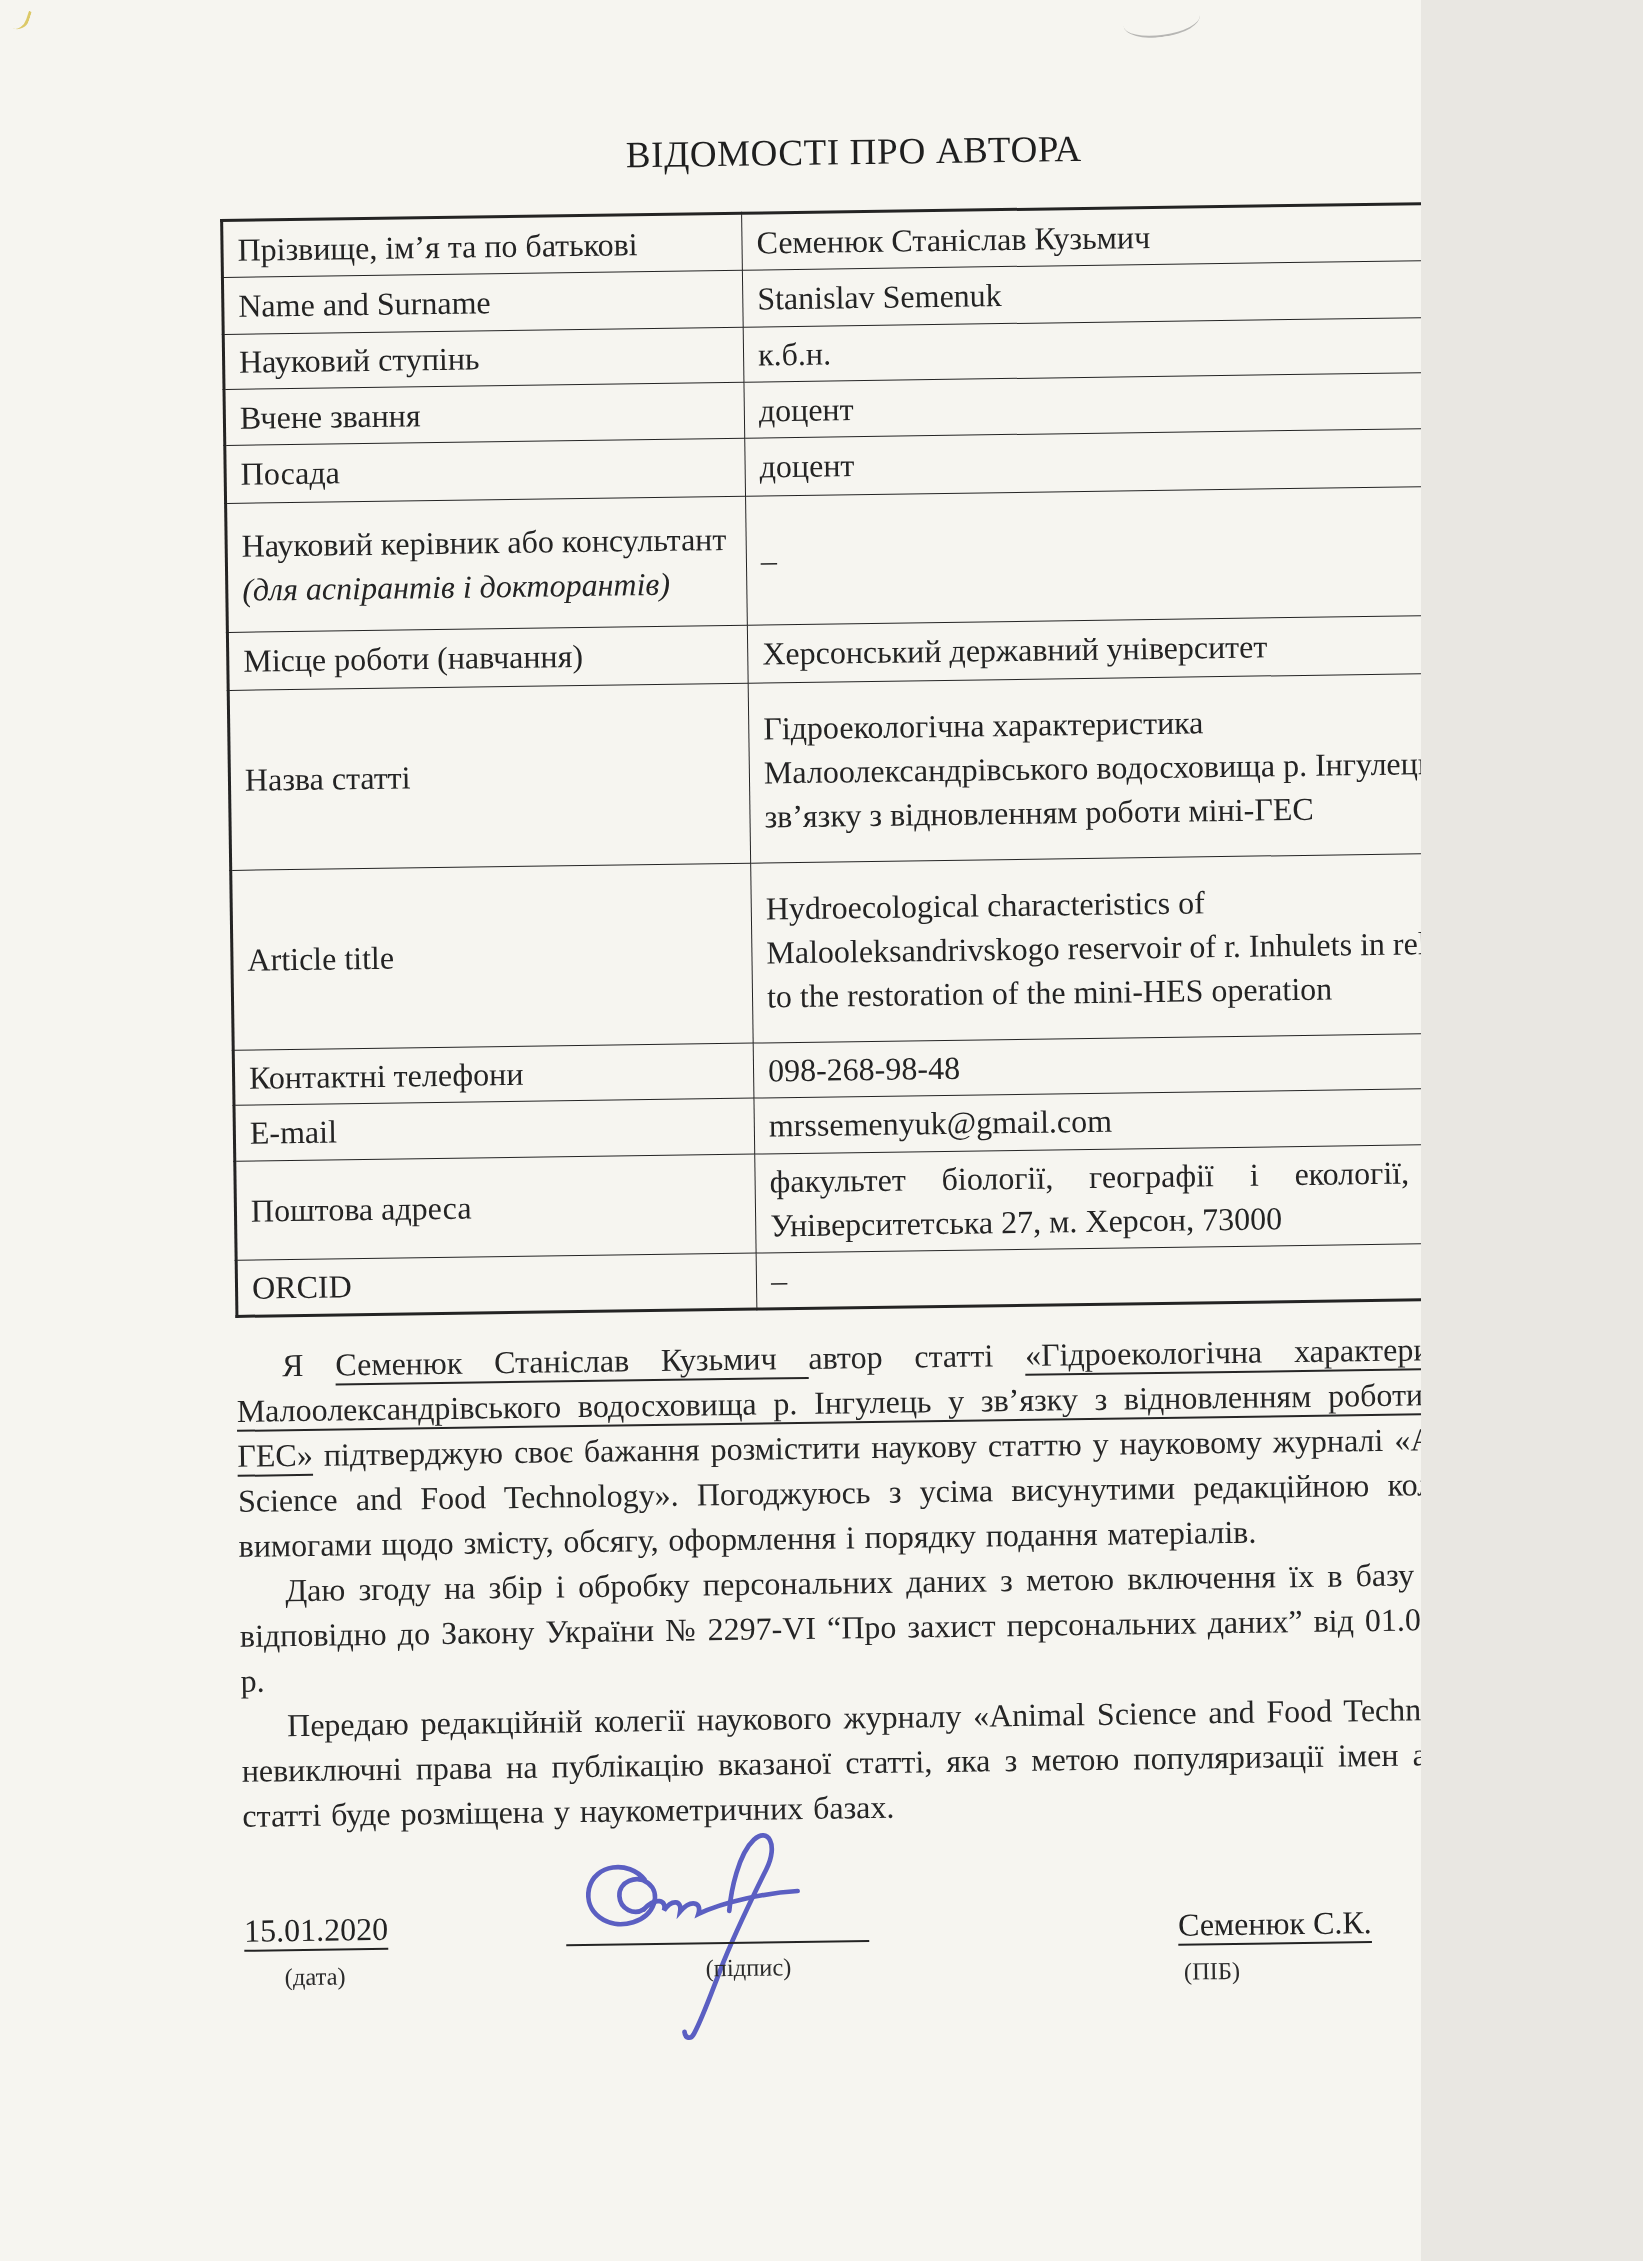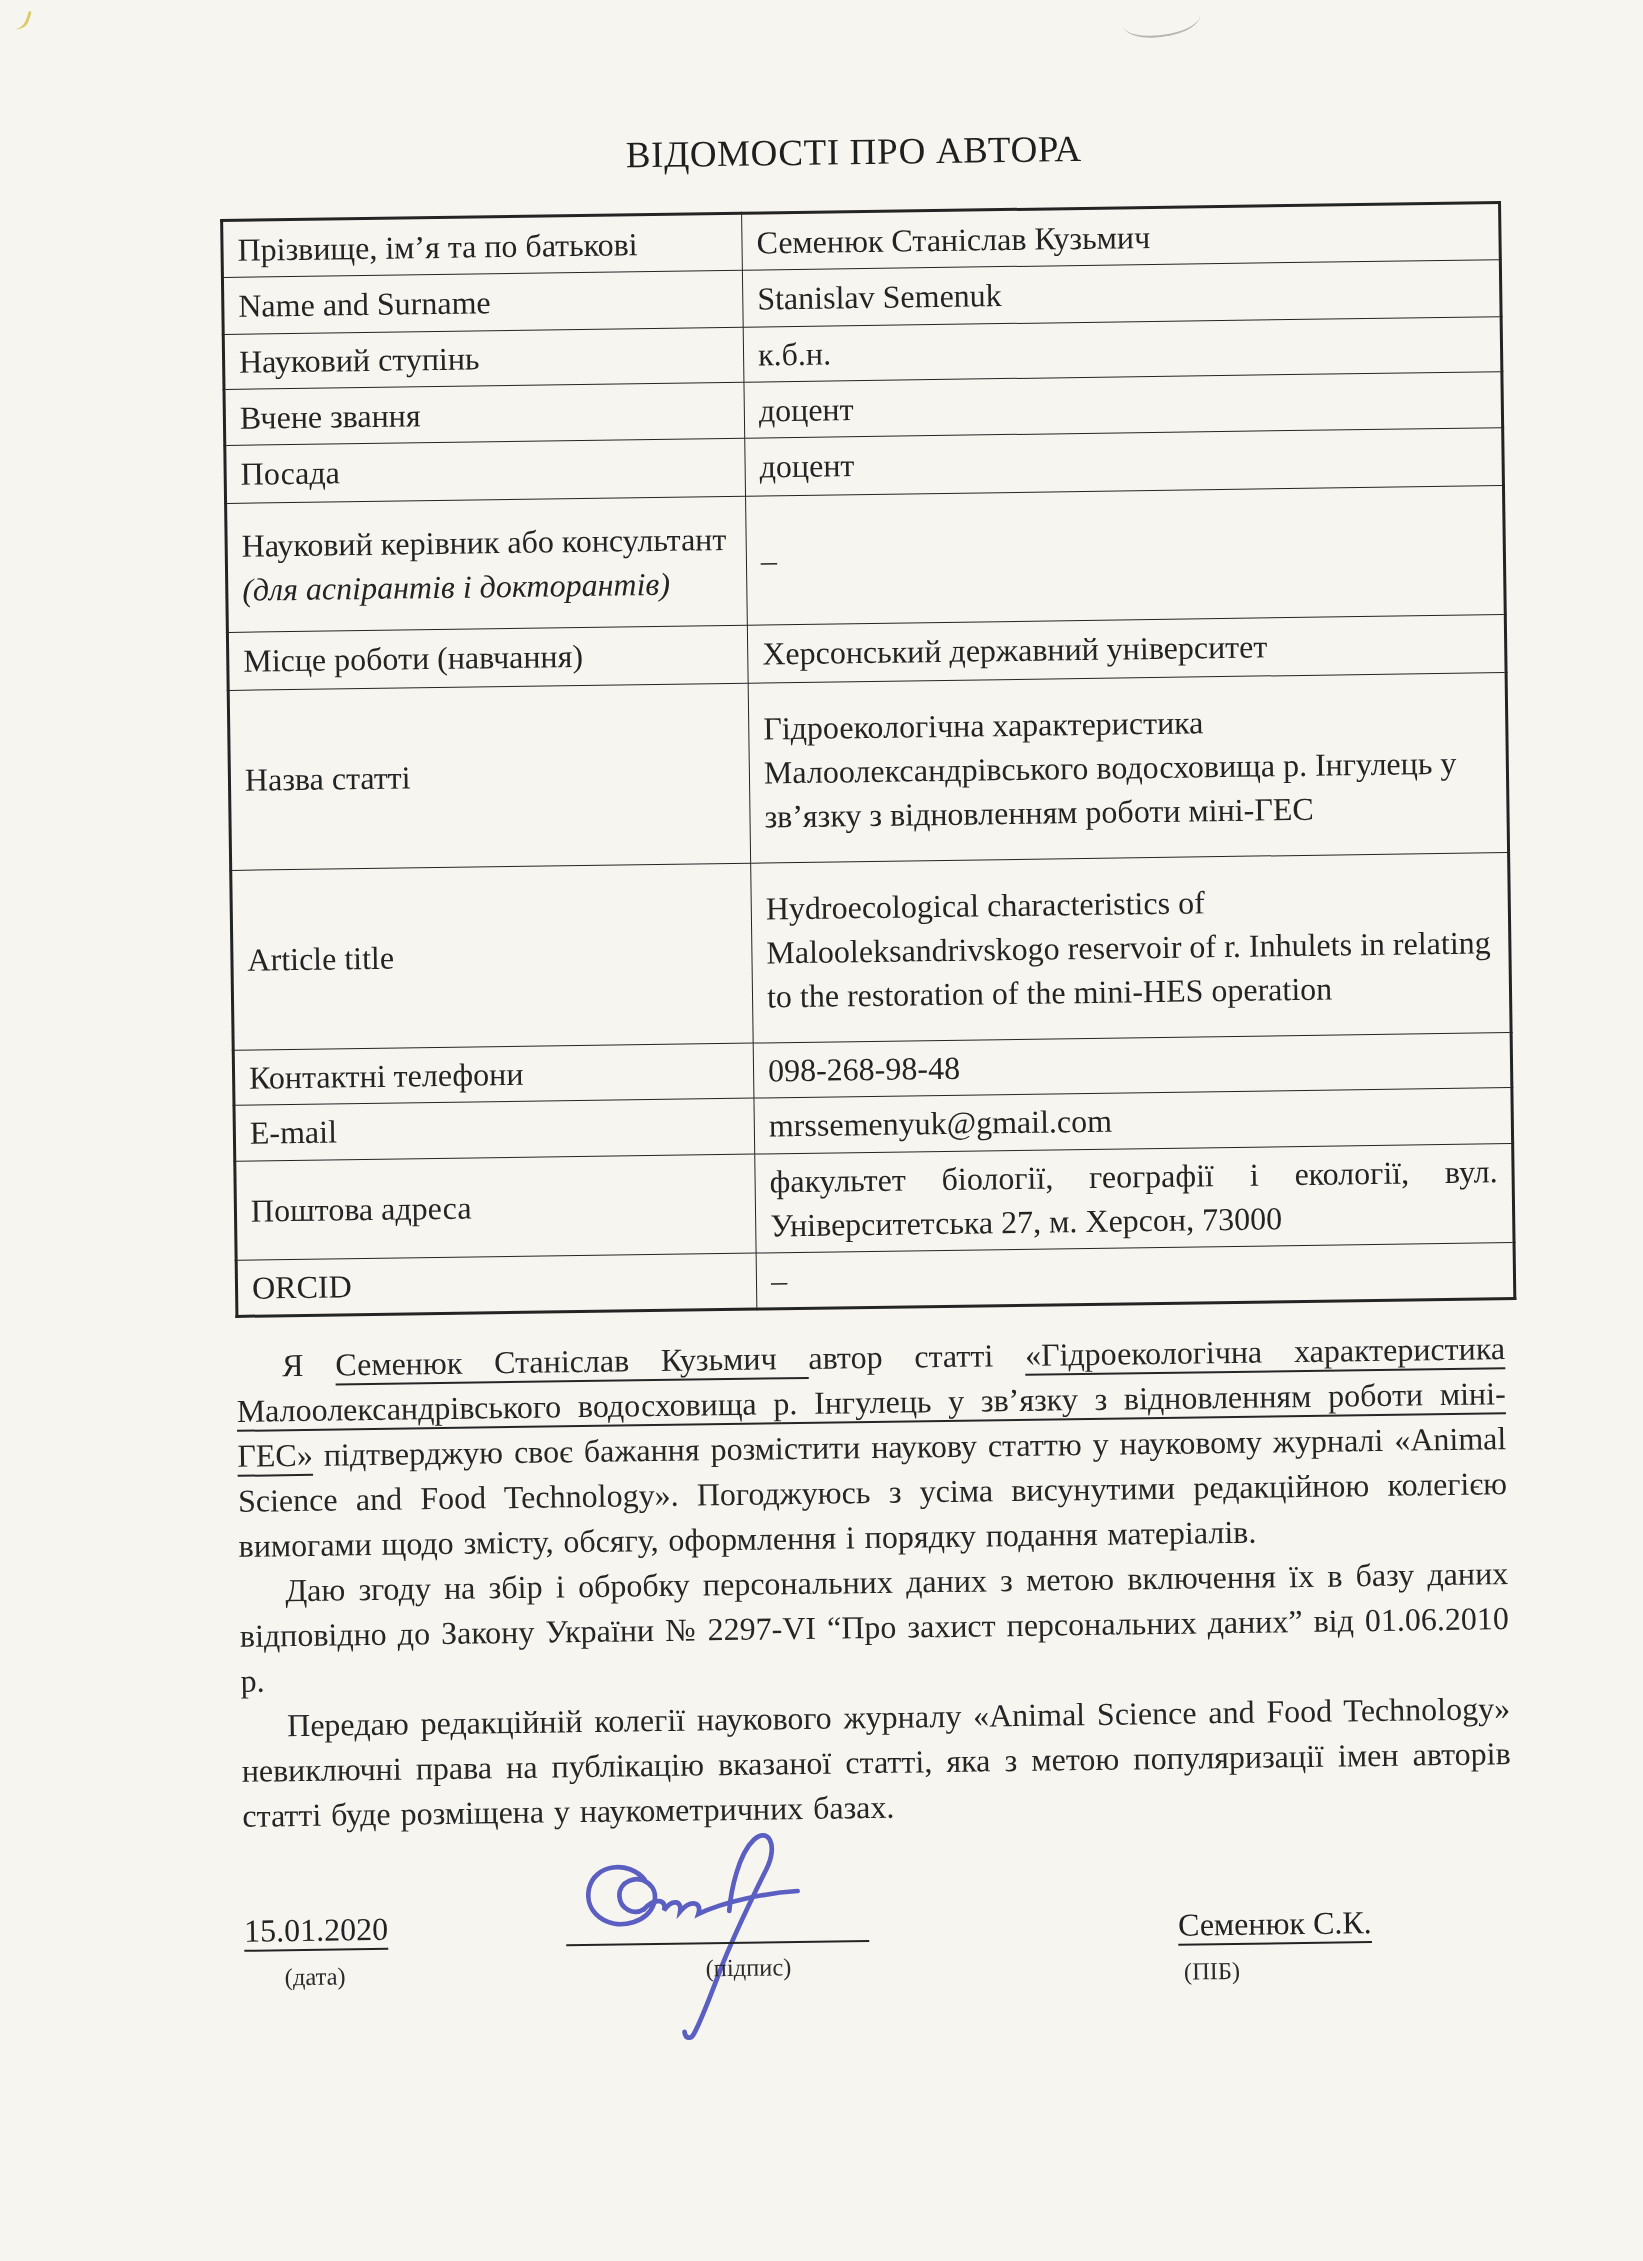--- a/index.html
+++ b/index.html
@@ -1,17 +1,17 @@
 <!DOCTYPE html>
 <html style="font-size:10.3px"><head>
 <meta charset="utf-8">
 <style>
   html,body{margin:0;padding:0;background:#e9e7e2;}
   .page{
-    position:relative; width:1643px; height:2261px;
+    position:relative; width:1421px; height:2261px;
     background:#f6f5f0; overflow:hidden;
     font-family:"Liberation Serif", serif; color:#232323;
   }
   .content{
     position:absolute; left:219px; top:139px; width:1269px;
     transform:rotate(-0.8deg); transform-origin:top left;
   }
   .doc-title{
     font-size:37px; text-align:center; letter-spacing:0.6px;
     font-weight:normal; margin:0; color:#1f1f1f;

